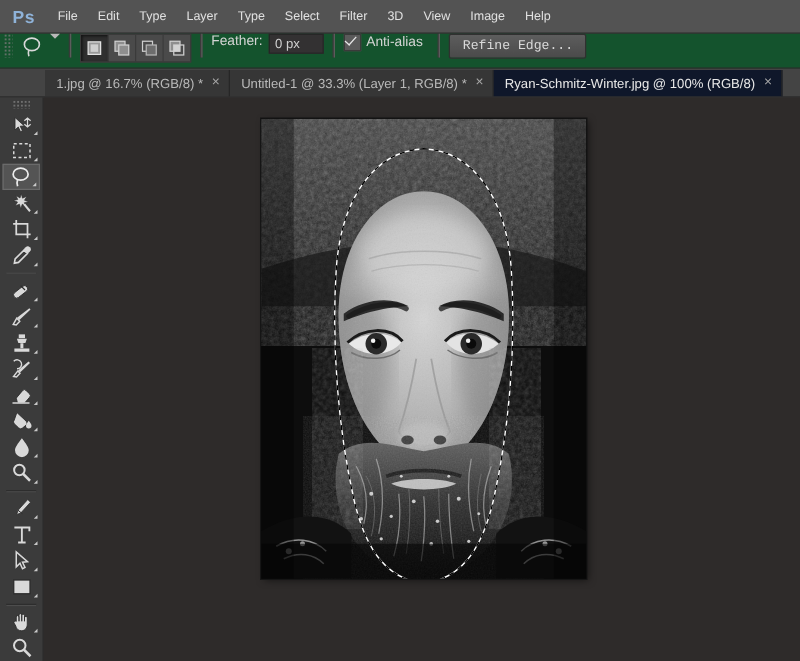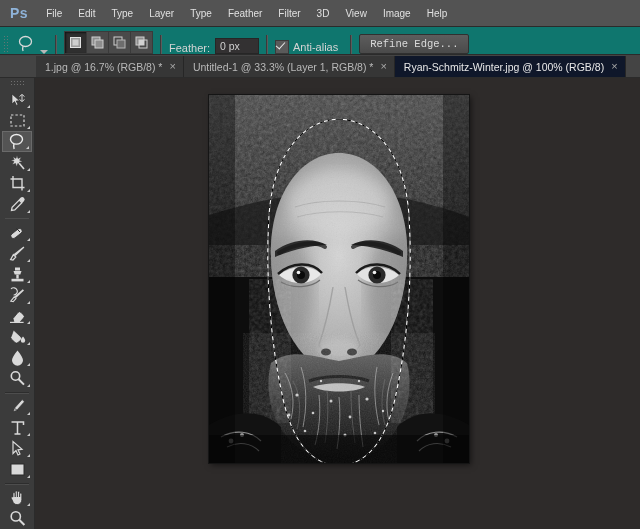--- a/index.html
+++ b/index.html
@@ -34,23 +34,23 @@
   .menu-item {
     font-size: 10px;
     color: #e0e0e0;
     padding: 3px 8px;
     white-space: nowrap;
   }
 
   
   .optionsbar {
     height: 27px; min-height: 27px;
-    background: #0f766e;
+    background: #14532d;
     border-bottom: 1px solid #2b2b2b;
-    display: flex; align-items: flex-end;
+    display: flex; align-items: flex-start;
     padding-left: 3px;
   }
   .grip {
     width: 7px; height: 19px;
     margin-right: 5px;
     background-image:
       radial-gradient(circle, #777 0.8px, transparent 1px);
     background-size: 3px 3px;
     opacity: .8;
   }
@@ -232,21 +232,21 @@
 
 <div id="app">
 
   <div class="menubar">
     <div class="ps-logo">Ps</div>
     <div class="menu-item">File</div>
     <div class="menu-item">Edit</div>
     <div class="menu-item">Type</div>
     <div class="menu-item">Layer</div>
     <div class="menu-item">Type</div>
-    <div class="menu-item">Feather</div>
+    <div class="menu-item">Select</div>
     <div class="menu-item">Filter</div>
     <div class="menu-item">3D</div>
     <div class="menu-item">View</div>
     <div class="menu-item">Image</div>
     <div class="menu-item">Help</div>
   </div>
 
   <div class="optionsbar">
     <div class="grip"></div>
 

